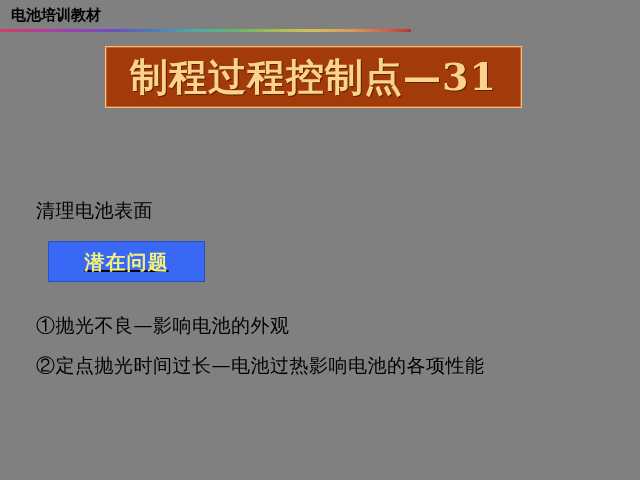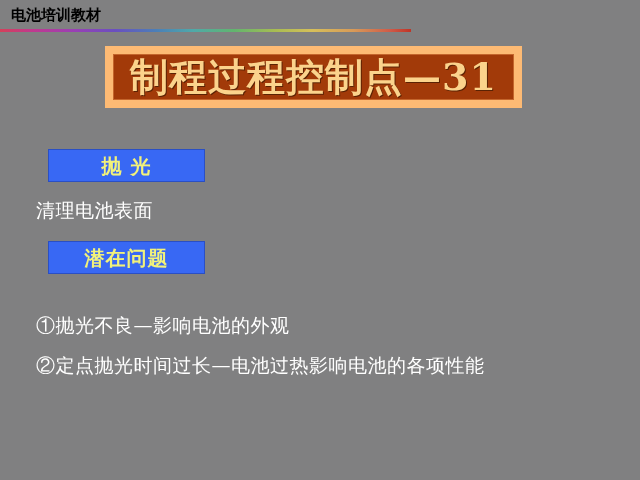--- a/index.html
+++ b/index.html
@@ -58,21 +58,21 @@
 
   
   .title-box {
     position: absolute;
     left: 105px;
     top: 46px;
     width: 417px;
     height: 62px;
     box-sizing: border-box;
     background: #a23a09;
-    border: 8px solid #fdba74;
+    border: 1px solid #fdba74;
     box-shadow: inset 0 0 0 1px #c4652c;
     display: flex;
     align-items: center;
     justify-content: center;
   }
   .title-text {
     font-family: "DejaVu Serif", "Liberation Serif", serif;
     font-weight: bold;
     font-size: 38px;
     line-height: 44px;
@@ -105,53 +105,51 @@
   #chip-polish {
     left: 48px;
     top: 149px;
     width: 157px;
     height: 33px;
   }
   #chip-issues {
     left: 48px;
     top: 241px;
     width: 157px;
-    height: 33px;
+    height: 41px;
+    text-decoration: underline;
   }
 
   
   .body-line {
     position: absolute;
     font-family: "DejaVu Serif", "Liberation Serif", serif;
     font-size: 19px;
     line-height: 24px;
-    color: #ffffff;
+    color: #000000;
     white-space: nowrap;
     letter-spacing: 0.5px;
   }
   #line-desc  { left: 36px; top: 198px; }
   #line-item1 { left: 36px; top: 313px; }
   #line-item2 { left: 36px; top: 353px; }
 </style>
 </head>
 <body>
 
 <div id="slide">
 
   <div class="header-label">电池培训教材</div>
 
   <div class="rainbow-rule"></div>
 
   <div class="title-box">
     <span class="title-text">制程过程控制点—31</span>
   </div>
 
-  <div class="chip" id="chip-polish">
-    <span class="chip-text">抛 光</span>
-  </div>
 
   <div class="body-line" id="line-desc">清理电池表面</div>
 
   <div class="chip" id="chip-issues">
     <span class="chip-text">潜在问题</span>
   </div>
 
   <div class="body-line" id="line-item2">②定点抛光时间过长—电池过热影响电池的各项性能</div>
 
   <div class="body-line" id="line-item1">①抛光不良—影响电池的外观</div>

